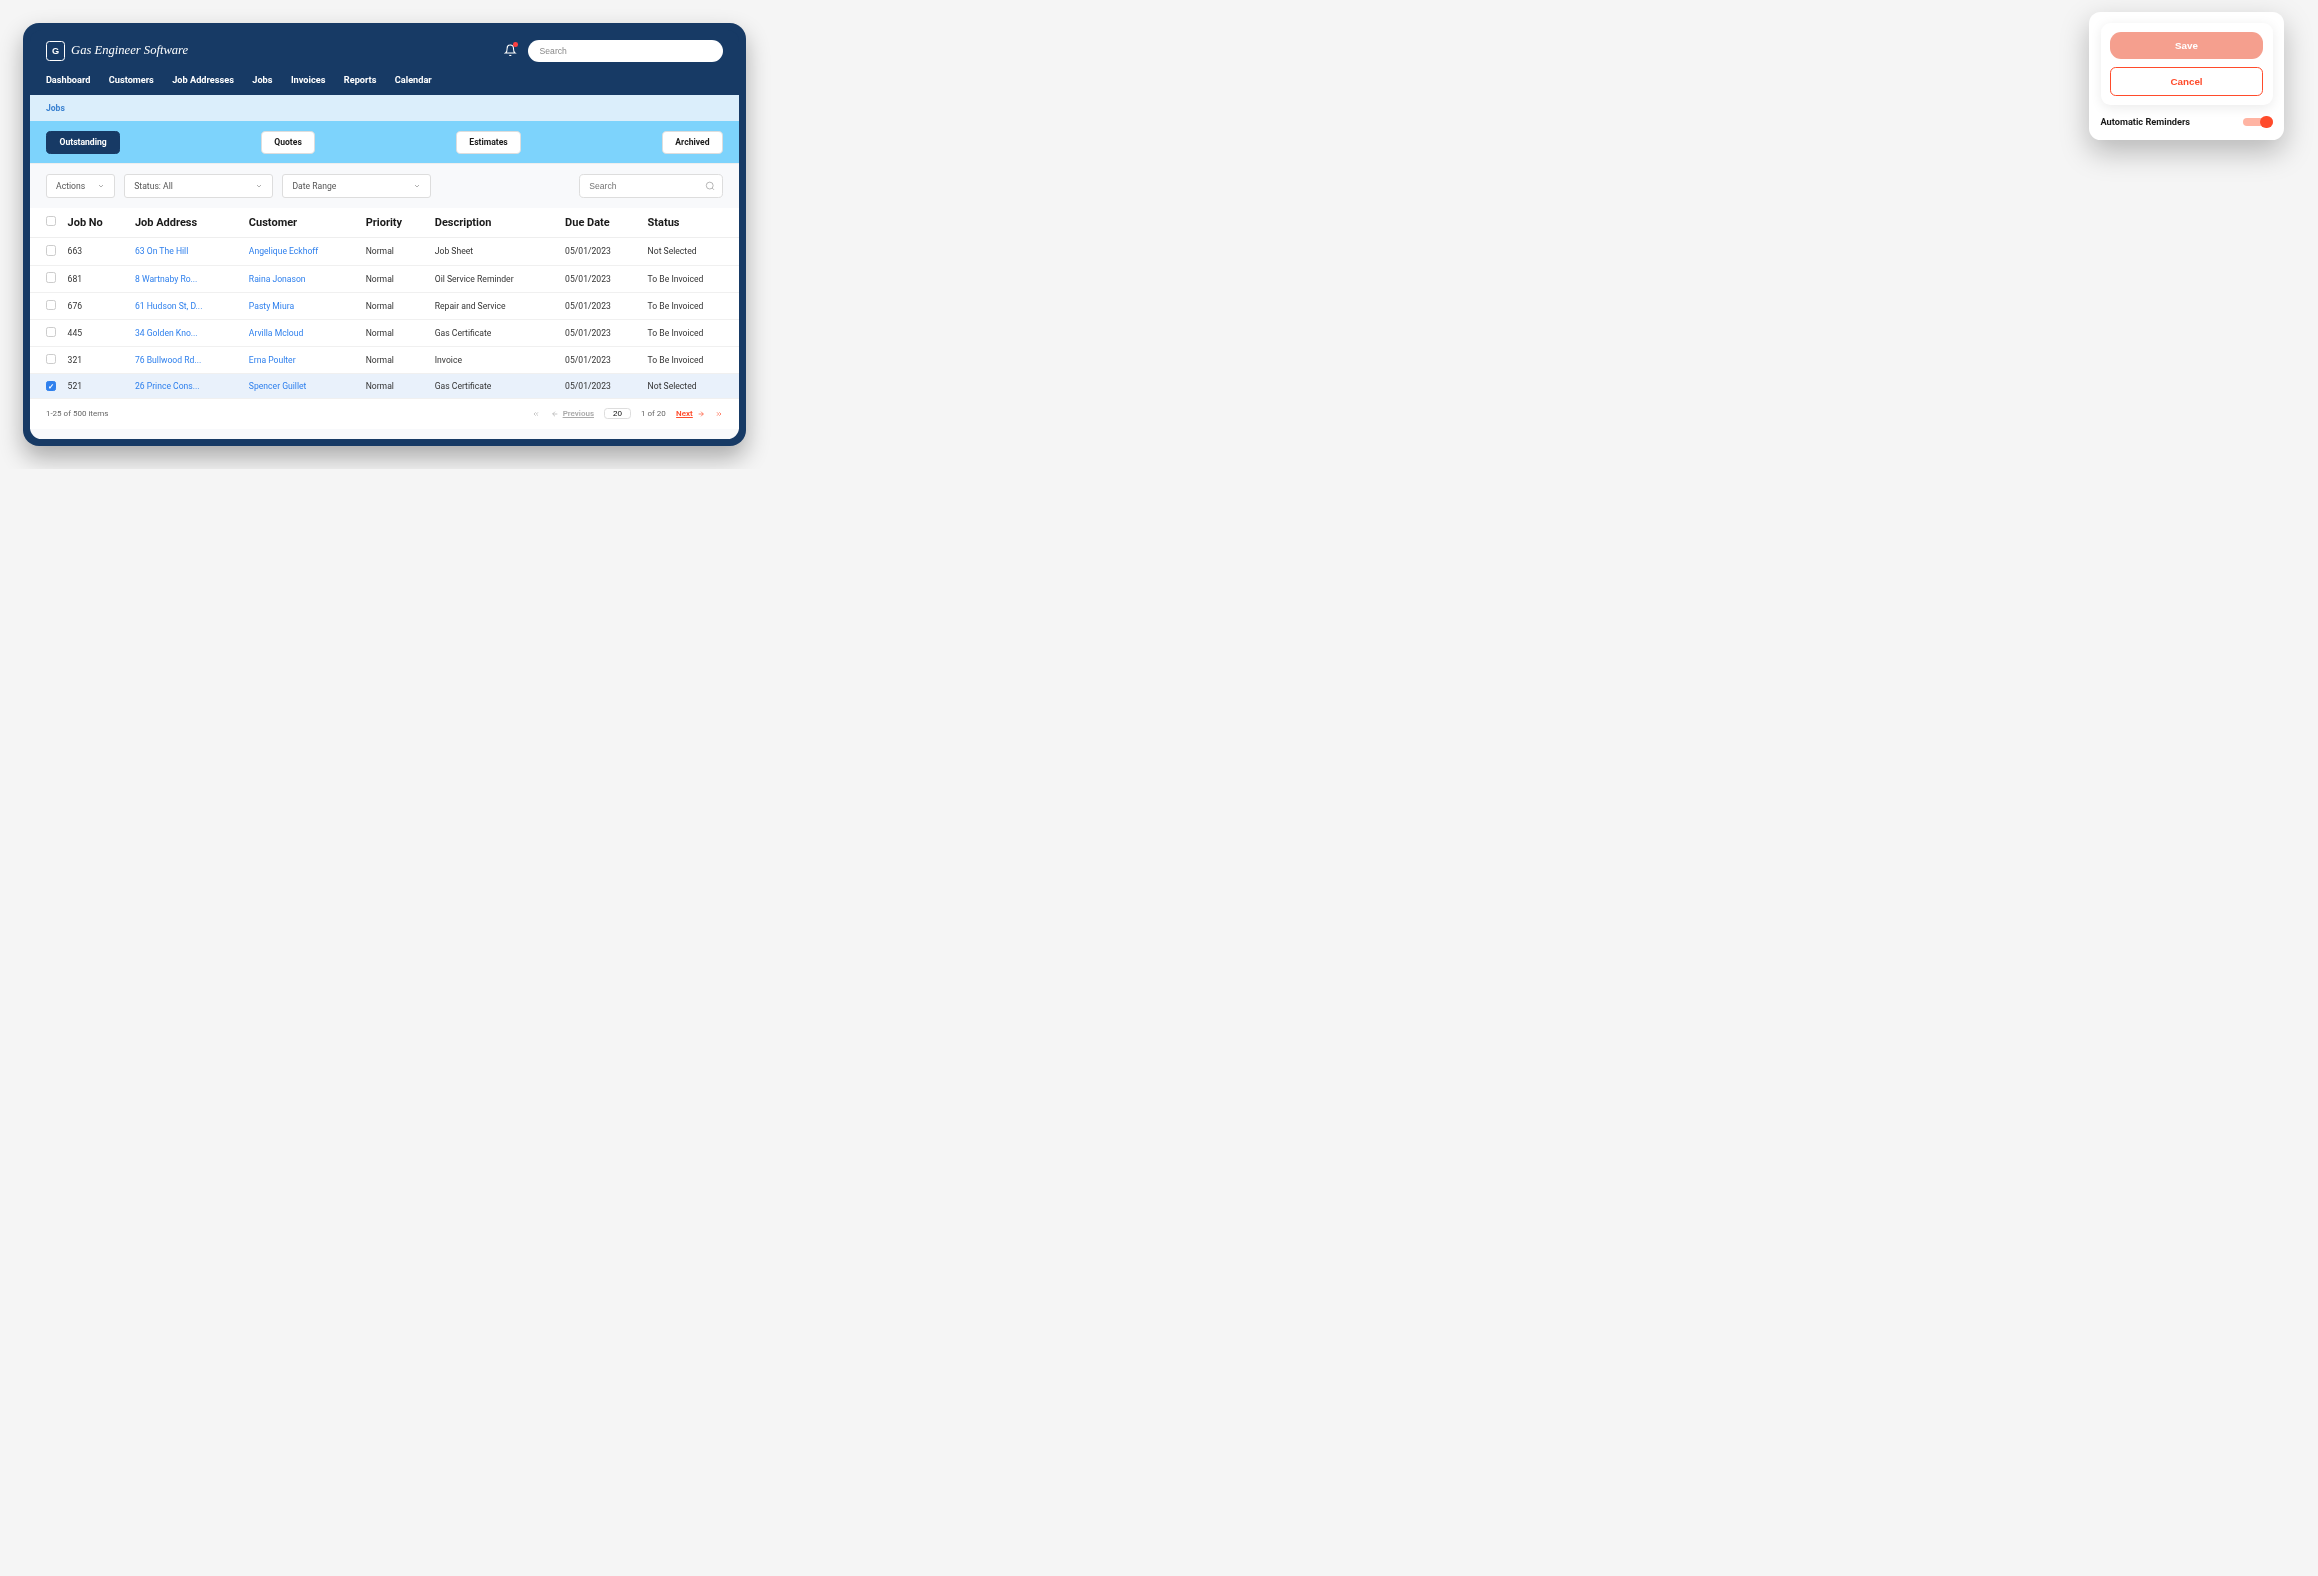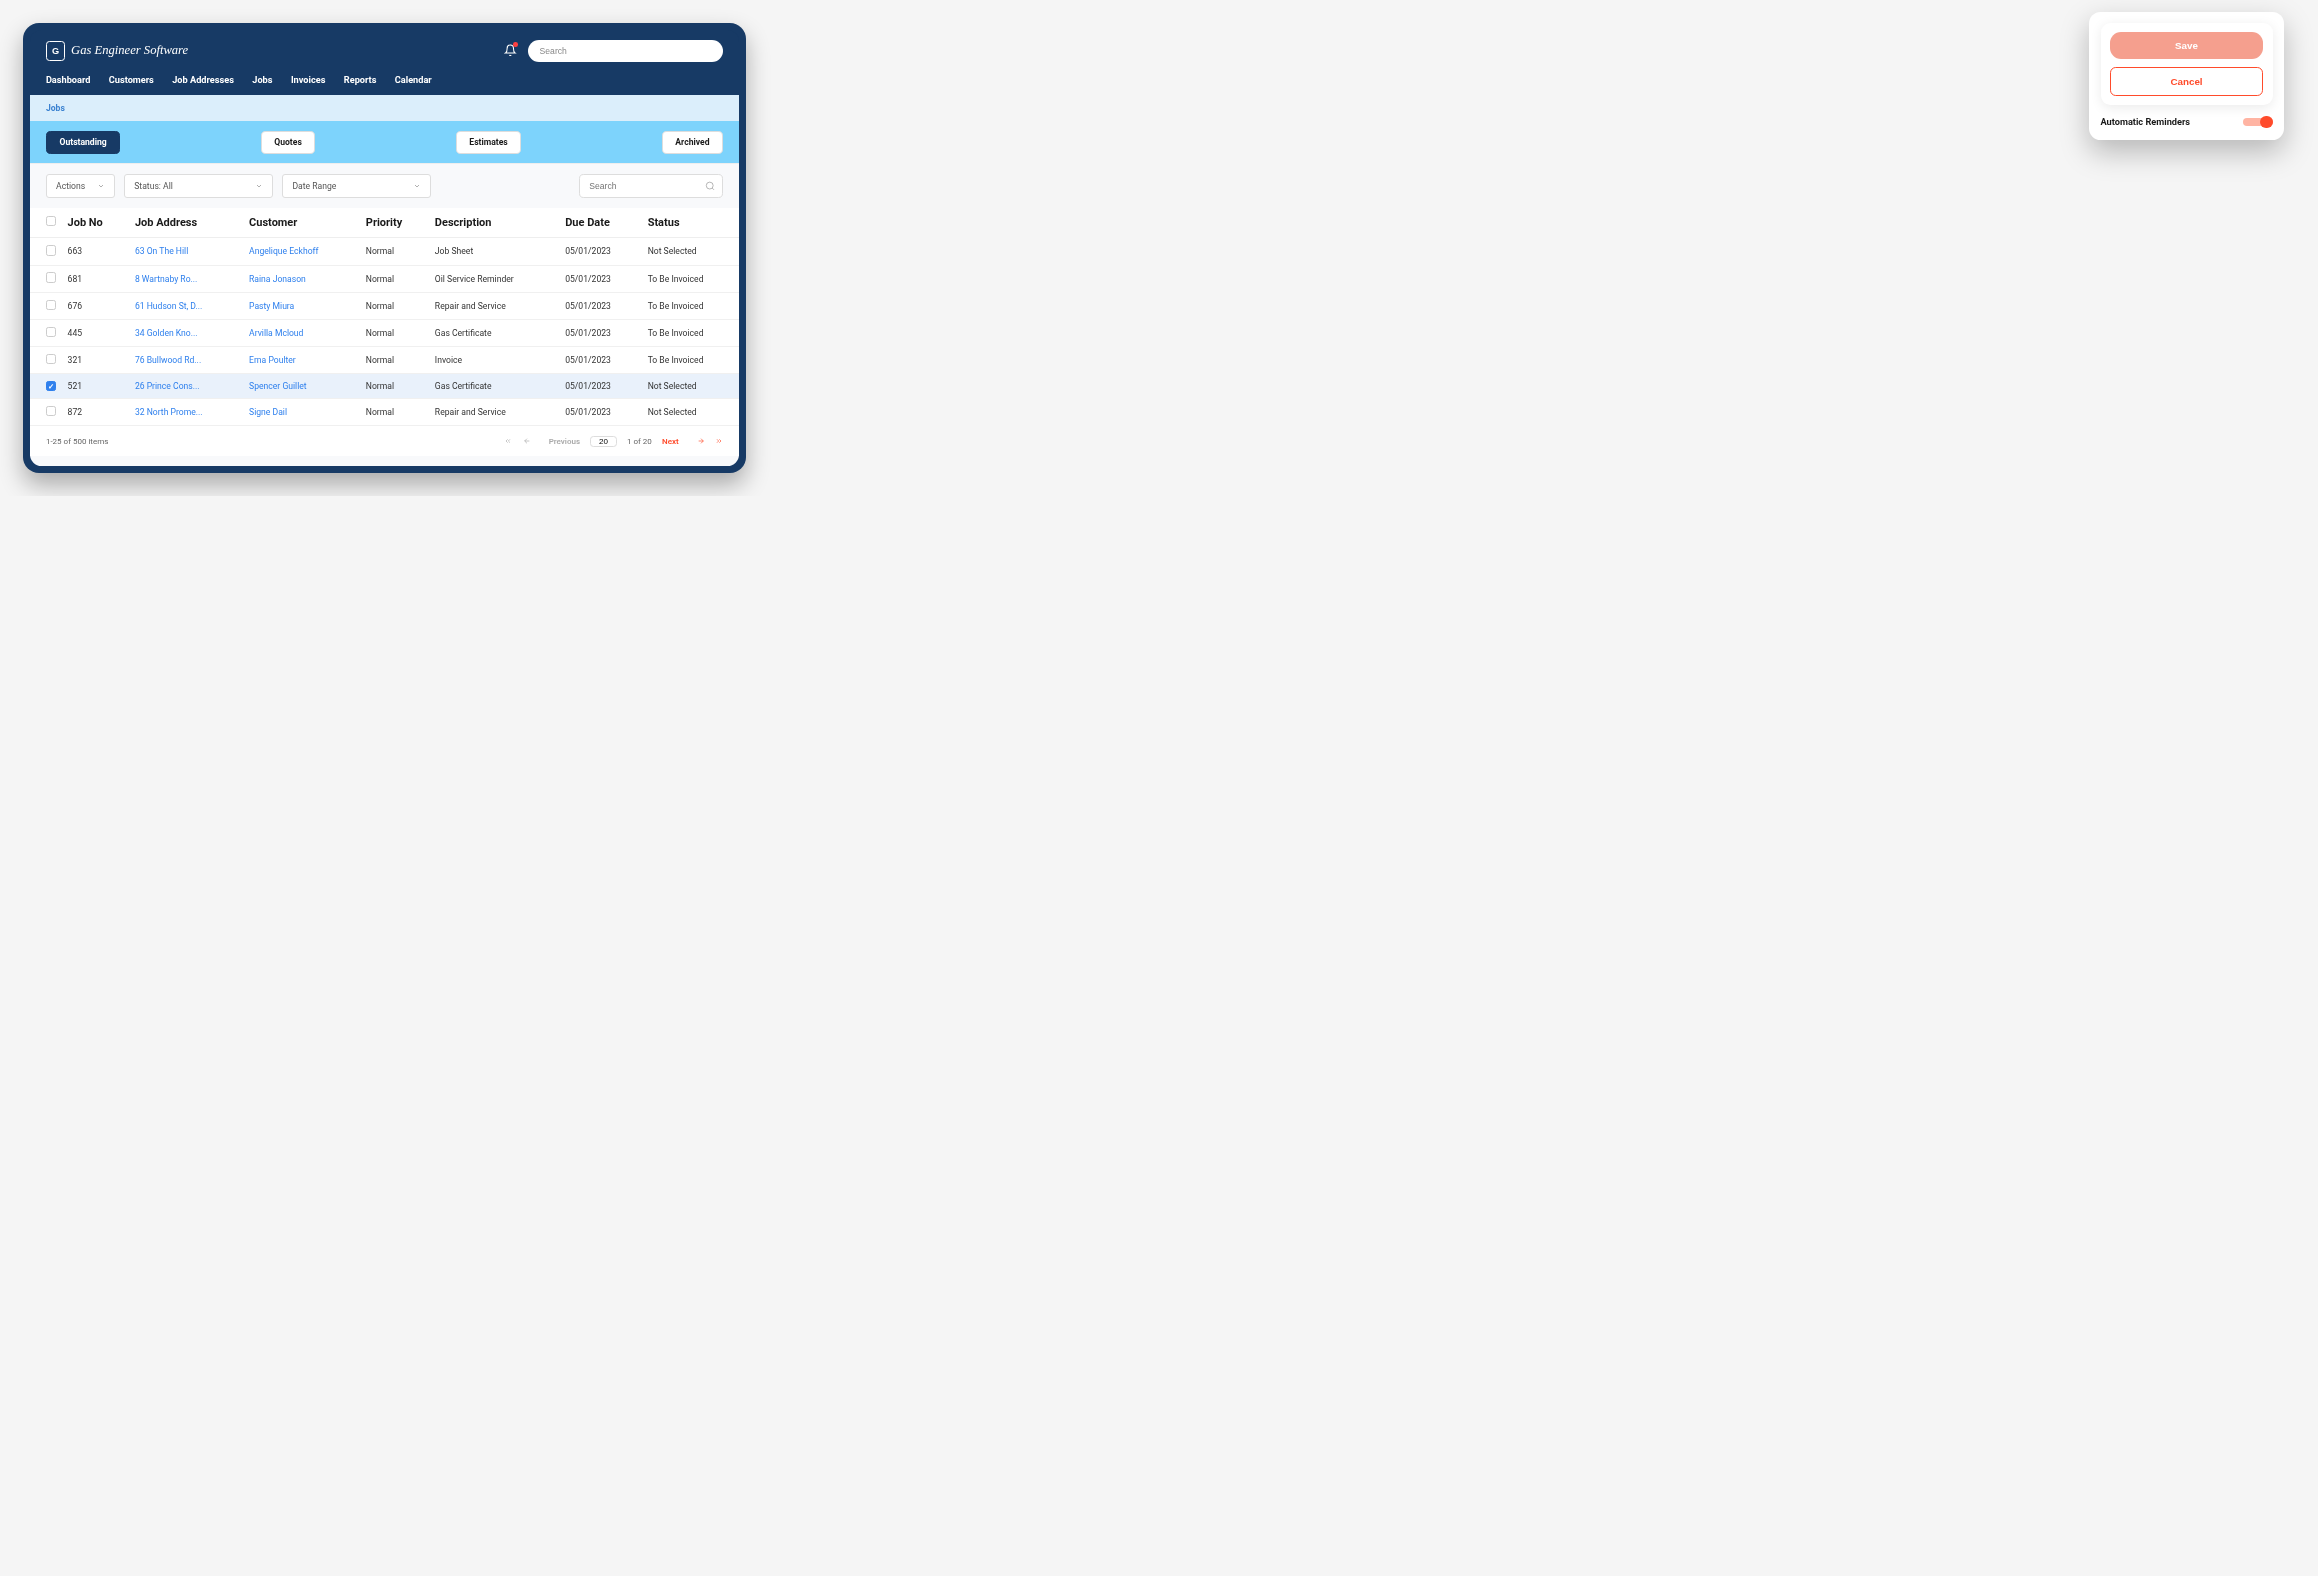--- a/index.html
+++ b/index.html
@@ -221,21 +221,21 @@
       display: flex;
       align-items: center;
       padding: 9.2px 16px;
       gap: 9.2px;
       color: #666;
       font-size: 8px;
       background: #fff;
     }
     .pagination .count { color: #666; }
     .pagination .pager { margin-left: auto; display: flex; align-items: center; gap: 10.3px; }
-    .pager-btn { color: #aaa; font-weight: 600; cursor: pointer; display: flex; align-items: center; gap: 18px;}
+    .pager-btn { color: #aaa; font-weight: 600; cursor: pointer; display: flex; align-items: center; gap: 4px; text-decoration: underline;}
     .pager-btn.active { color: #ff4b2b; }
     .page-input {
       width: 26.4px;
       padding: 0;
       text-align: center;
       border: 0.6px solid #ddd;
       border-radius: 3.4px;
       font-size: 8px;
     }
     .arrow-icon { width: 8px; height: 8px; }
@@ -438,30 +438,20 @@
             <tr class="selected">
     <td><div class="checkbox checked"></div></td>
     <td>521</td>
     <td><span class="link">26 Prince Cons...</span></td>
     <td><span class="link">Spencer Guillet</span></td>
     <td>Normal</td>
     <td>Gas Certificate</td>
     <td>05/01/2023</td>
     <td>Not Selected</td>
   </tr>
-            <tr>
-    <td><div class="checkbox "></div></td>
-    <td>872</td>
-    <td><span class="link">32 North Prome...</span></td>
-    <td><span class="link">Signe Dail</span></td>
-    <td>Normal</td>
-    <td>Repair and Service</td>
-    <td>05/01/2023</td>
-    <td>Not Selected</td>
-  </tr>
           </tbody>
       </table>
 
       <div class="pagination">
         <span class="count">1-25  of 500 items</span>
         <div class="pager">
           <span class="pager-btn">
             <svg class="arrow-icon" viewBox="0 0 24 24" fill="none" stroke="currentColor" stroke-width="2">
                 <polyline points="11 17 6 12 11 7"></polyline>
                 <polyline points="18 17 13 12 18 7"></polyline>

